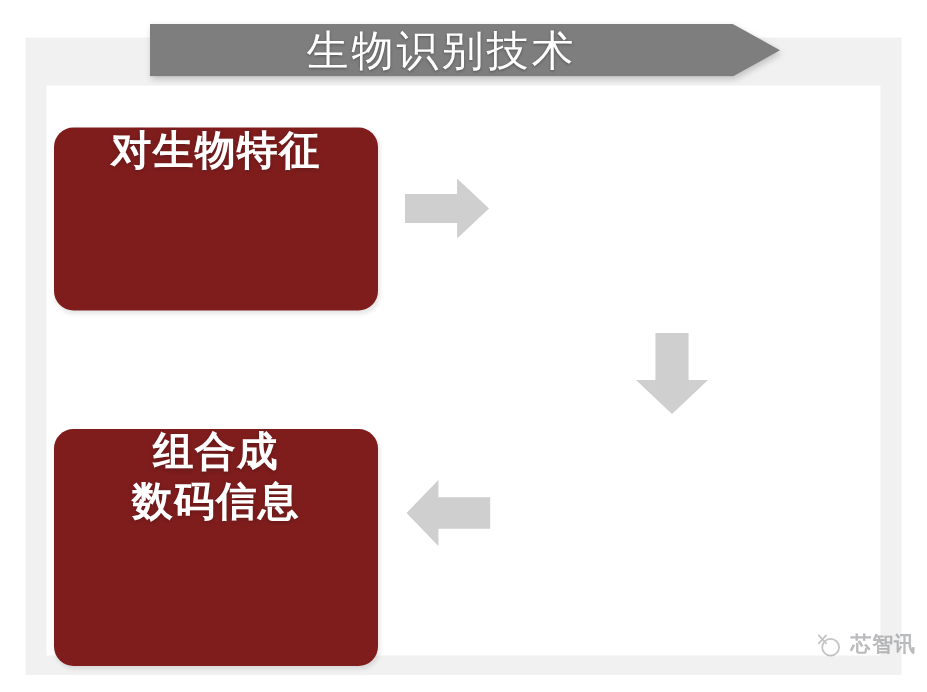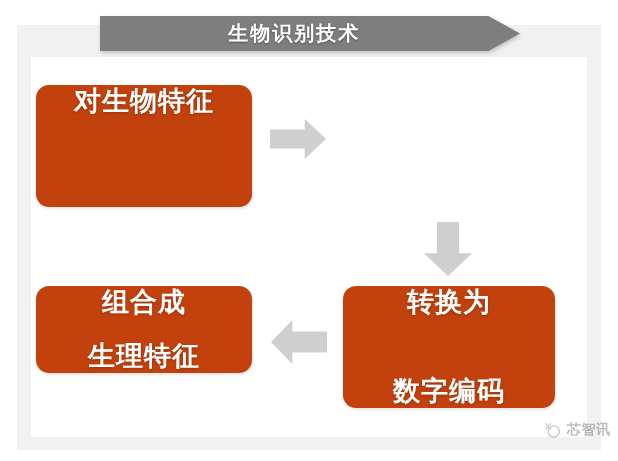--- a/index.html
+++ b/index.html
@@ -55,50 +55,50 @@
   .title-banner-text {
     position: absolute;
     left: 0;
     top: 0;
     width: 92.5%;
     height: 100%;
     display: flex;
     align-items: center;
     justify-content: center;
     color: #ffffff;
-    font-size: 20px;
-    font-weight: bold;
+    font-size: 28px;
+    font-weight: normal;
     letter-spacing: 2px;
     text-shadow: 0 1px 2px rgba(0,0,0,0.35);
     white-space: nowrap;
   }
 
   
   .pbox {
     position: absolute;
-    background: #c2410c;
+    background: #7f1d1d;
     border-radius: 13px;
     display: flex;
     flex-direction: column;
     align-items: center;
-    justify-content: space-between;
+    justify-content: flex-start;
     color: #ffffff;
     font-size: 27px;
     font-weight: bold;
     line-height: 1.22;
     letter-spacing: 1px;
     text-shadow: 0 1px 3px rgba(0,0,0,0.22);
     box-shadow: 1px 2px 3px rgba(0,0,0,0.10);
     white-space: nowrap;
   }
   .pbox .ln { display: block; }
 
   .box-sample   { left: 36px;  top: 85px;  width: 216px; height: 122px; }
   .box-extract  { left: 343px; top: 85px;  width: 212px; height: 122px; }
-  .box-combine  { left: 36px;  top: 286px; width: 216px; height: 87px; }
+  .box-combine  { left: 36px;  top: 286px; width: 216px; height: 158px; }
   .box-convert  { left: 343px; top: 286px; width: 212px; height: 122px; }
 
   
   .arrow {
     position: absolute;
     background: #cfcfcf;
     filter: drop-shadow(1px 2px 2px rgba(0,0,0,0.13));
   }
   .arrow-right {
     left: 270px; top: 119px; width: 56px; height: 40px;
@@ -150,28 +150,24 @@
   <div class="title-banner">
     <div class="title-banner-shape"></div>
     <div class="title-banner-text">生物识别技术</div>
   </div>
 
   <div class="pbox box-sample">
     <span class="ln">对生物特征</span>
   </div>
 
 
-  <div class="pbox box-convert">
-    <span class="ln">转换为</span>
-    <span class="ln">数字编码</span>
-  </div>
 
   <div class="pbox box-combine">
     <span class="ln">组合成</span>
-    <span class="ln">生理特征</span>
+    <span class="ln">数码信息</span>
   </div>
 
   <div class="arrow arrow-right"></div>
   <div class="arrow arrow-down"></div>
   <div class="arrow arrow-left"></div>
 
   <div class="watermark">
     <svg class="watermark-mark" viewBox="0 0 24 24">
       <circle cx="13" cy="14" r="7.5" fill="none" stroke="#6b6d72" stroke-width="1.6"></circle>
       <path d="M2.5 3.5 L9 10.5 M9 3.5 L2.5 10.5" stroke="#6b6d72" stroke-width="1.6" fill="none" stroke-linecap="round"></path>

